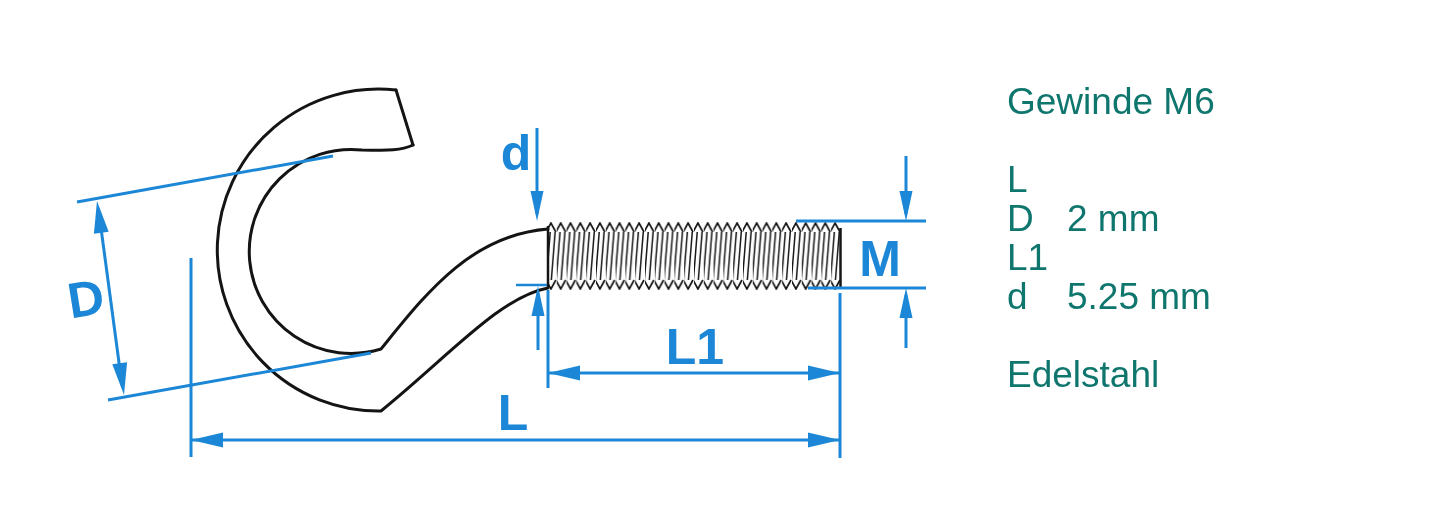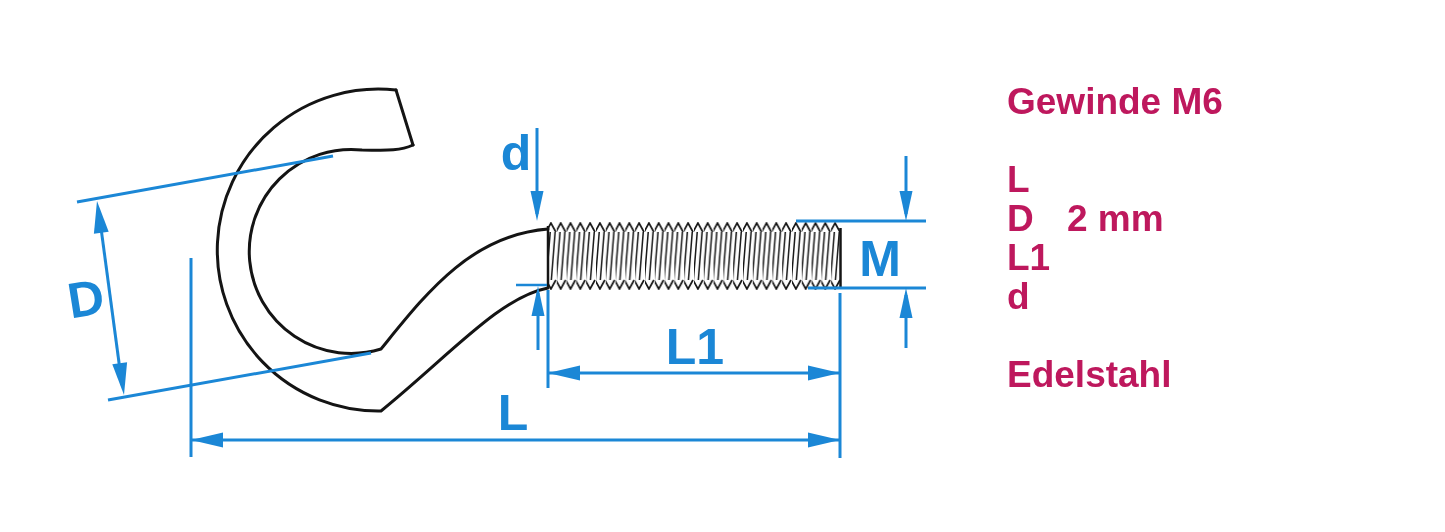--- a/index.html
+++ b/index.html
@@ -13,22 +13,22 @@
   .drawing-svg{position:absolute;left:0;top:0;}
   .dim-label{
     font-family:"Liberation Sans", sans-serif;
     font-weight:bold;
     font-size:50px;
   }
   .spec-panel{
     position:absolute;
     left:1007px;top:82px;
     width:420px;
-    color:#be185d;
-    font-weight:bold;
+    color:#0f766e;
+    font-weight:normal;
     font-size:37px;
     line-height:39px;
     white-space:nowrap;
   }
   .spec-title{margin-bottom:39px;}
   .spec-rows{margin-bottom:39px;}
   .spec-row{display:flex;}
   .spec-row .lbl{width:60px;flex:0 0 60px;}
   .material-block{}
 </style>
@@ -116,20 +116,21 @@
       </div>
       <div class="spec-row">
         <span class="lbl">D</span>
         <span class="val">2 mm</span>
       </div>
       <div class="spec-row">
         <span class="lbl">L1</span>
       </div>
       <div class="spec-row">
         <span class="lbl">d</span>
+        <span class="val">5.25 mm</span>
       </div>
     </div>
 
     <div class="material-block">
       <div>Edelstahl</div>
     </div>
   </div>
 
 </div>
 

